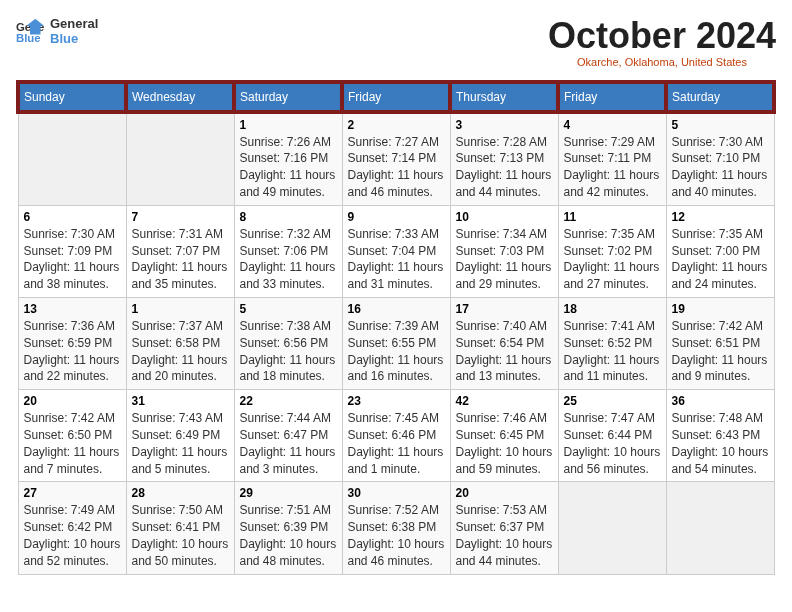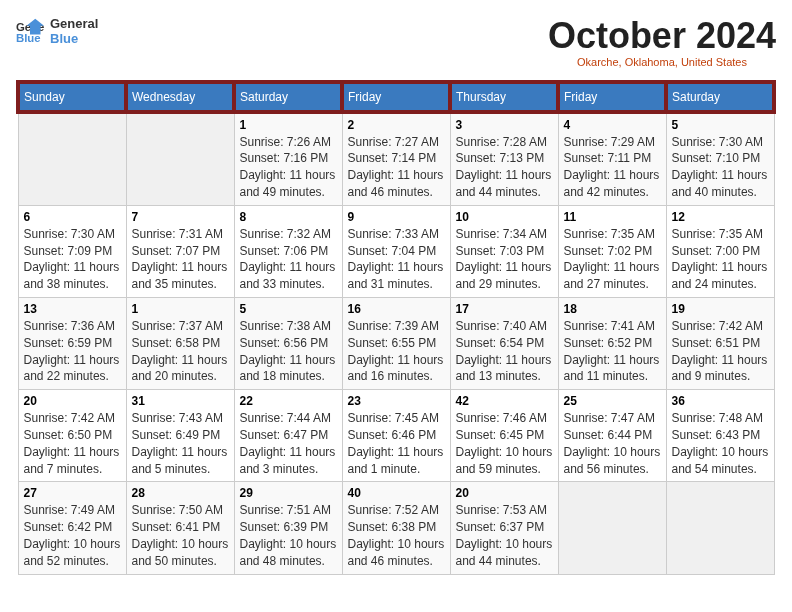--- a/index.html
+++ b/index.html
@@ -233,21 +233,21 @@
         </td>
         <td>
           <span class="day-num">28</span>
           <div class="day-detail">Sunrise: 7:50 AM<br>Sunset: 6:41 PM<br>Daylight: 10 hours and 50 minutes.</div>
         </td>
         <td>
           <span class="day-num">29</span>
           <div class="day-detail">Sunrise: 7:51 AM<br>Sunset: 6:39 PM<br>Daylight: 10 hours and 48 minutes.</div>
         </td>
         <td>
-          <span class="day-num">40</span>
+          <span class="day-num">30</span>
           <div class="day-detail">Sunrise: 7:52 AM<br>Sunset: 6:38 PM<br>Daylight: 10 hours and 46 minutes.</div>
         </td>
         <td>
           <span class="day-num">20</span>
           <div class="day-detail">Sunrise: 7:53 AM<br>Sunset: 6:37 PM<br>Daylight: 10 hours and 44 minutes.</div>
         </td>
         <td class="empty-cell"></td>
         <td class="empty-cell"></td>
       </tr>
     </tbody>

